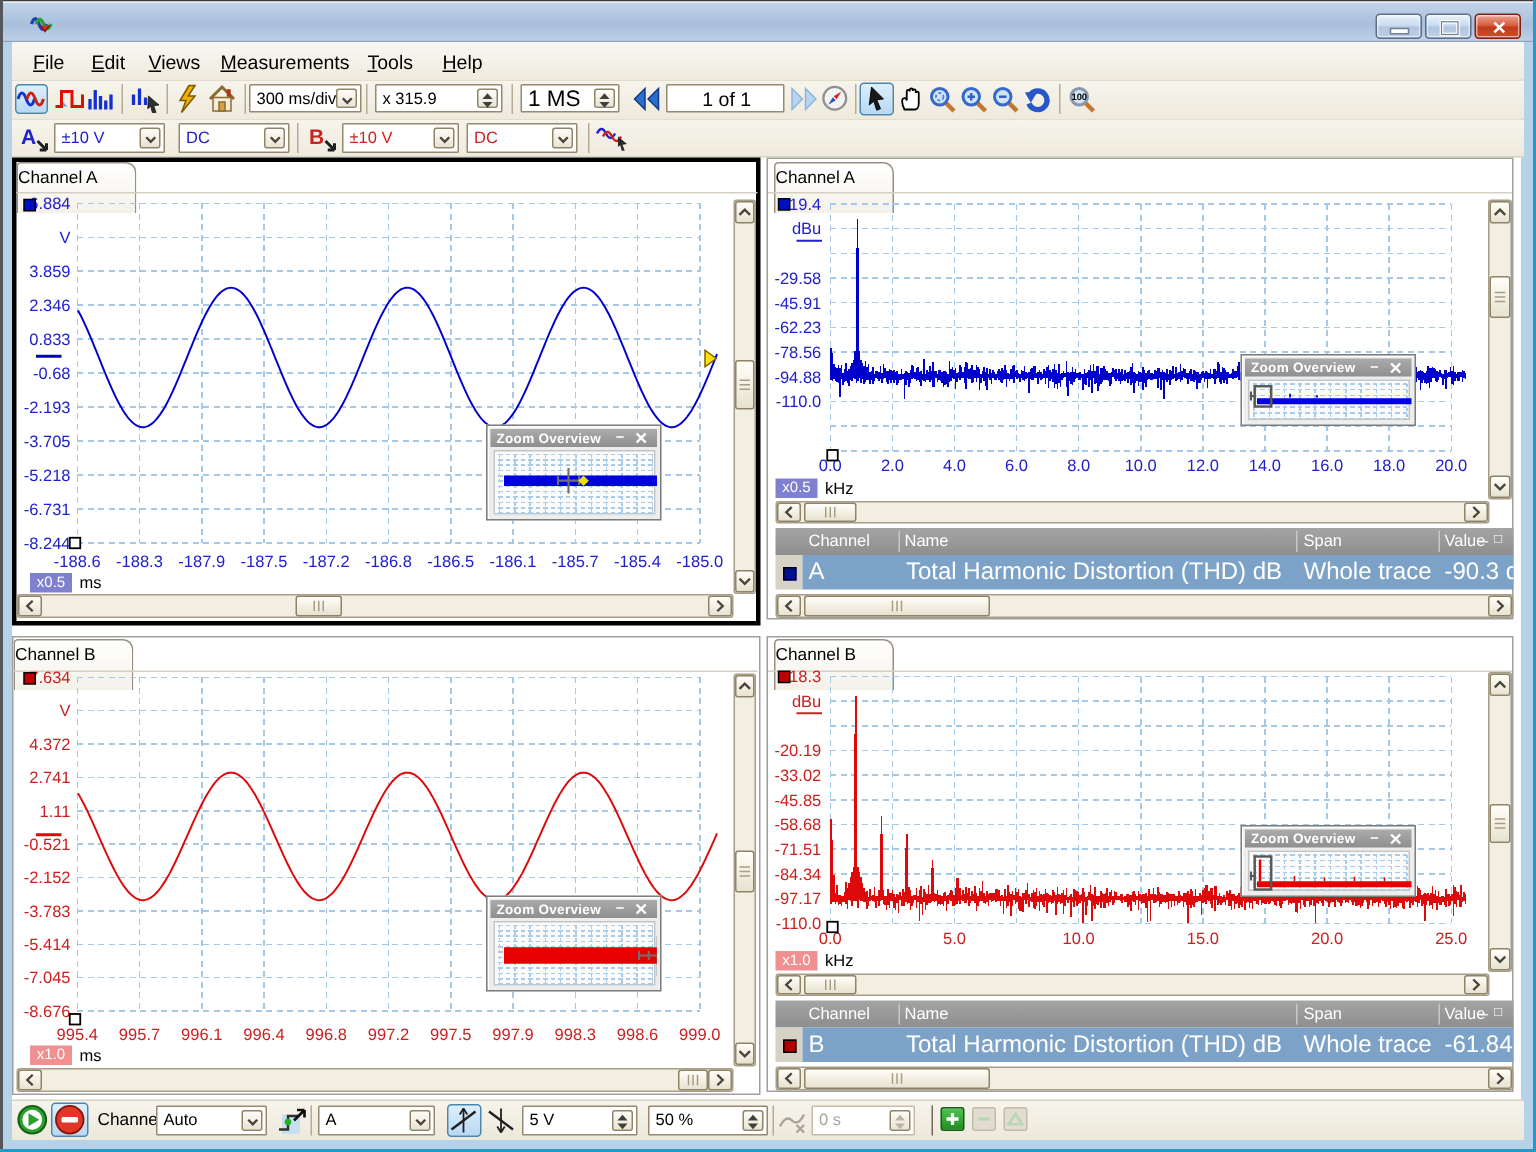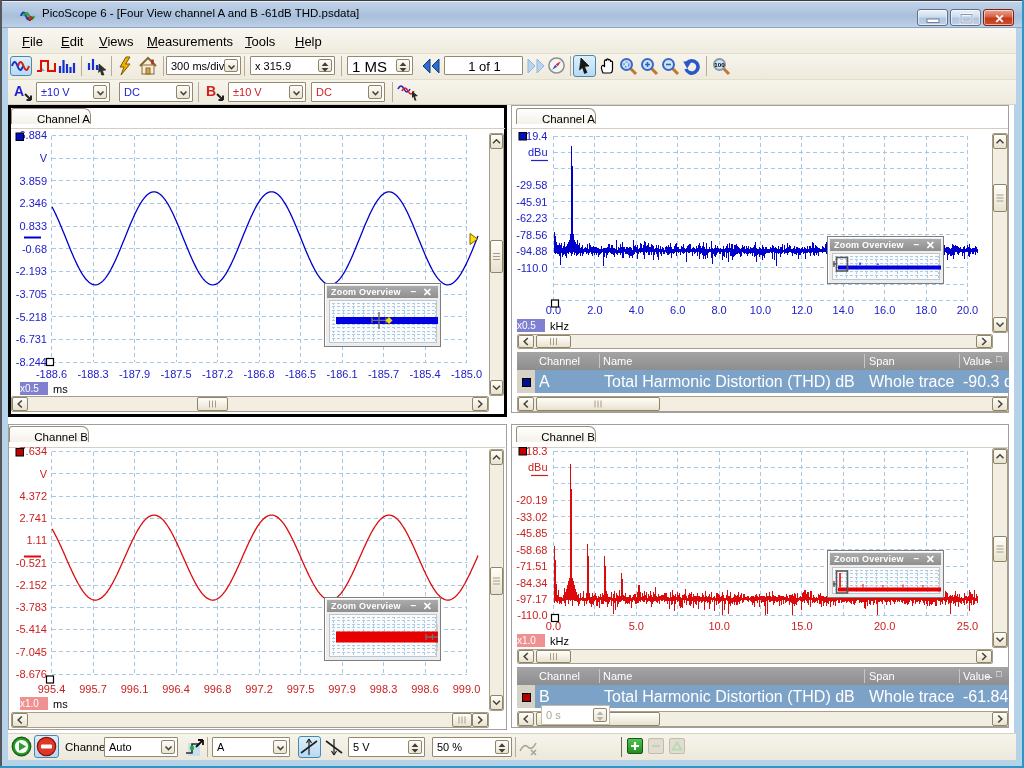--- a/index.html
+++ b/index.html
@@ -16,55 +16,54 @@
 .toolbar2{position:absolute;left:8px;top:79px;width:1008px;height:26px;background:linear-gradient(#f7f4ec,#eeeadd);border-top:1px solid #e3ddcb;border-bottom:1px solid #d8d2c0}
 .bottombar{position:absolute;left:8px;top:733px;width:1008px;height:27px;background:linear-gradient(#f7f4ec,#ece8da);border-top:1px solid #d8d2c0}
 .sep{position:absolute;width:1px;background:#b6ab97}
 .tbtn{position:absolute;border-radius:3px}
 .tbtn.sel{background:linear-gradient(#ddeffc,#b7d9f3);border:1px solid #4a87b0}
 .combo{position:absolute;background:#fff;border:1px solid #95896f;border-radius:1px;font-size:11px;color:#000}
 .combo .txt{position:absolute;left:4px;top:50%;transform:translateY(-50%);white-space:nowrap}
 .dropbtn{position:absolute;right:2px;top:2px;bottom:2px;width:14px;background:linear-gradient(#fdfcf8,#e9e4d2);border:1px solid #8e8468;border-radius:2px}
 .spinbtns{position:absolute;right:2px;top:2px;bottom:2px;width:14px;background:linear-gradient(#fdfcf8,#e9e4d2);border:1px solid #8e8468;border-radius:2px}
 .panel{position:absolute;background:#fff}
-.tab{position:absolute;height:16px;background:linear-gradient(#ffffff,#f4f1e9);border:1px solid #998f7f;border-bottom:none;border-radius:3px 7px 0 0;font-size:11.5px;text-align:right;line-height:21px;color:#000}
+.tab{position:absolute;height:34px;background:linear-gradient(#ffffff,#f4f1e9);border:1px solid #998f7f;border-bottom:none;border-radius:3px 7px 0 0;font-size:11.5px;text-align:left;line-height:21px;color:#000}
 .tabline{position:absolute;height:1px;background:#d5cec2}
 .sbtrack{position:absolute;background:#f2eee1;border:1px solid #a79d89;border-radius:2px}
 .sbb{position:absolute;background:linear-gradient(#fffef9,#e7e2d0);border:1px solid #8e8468;border-radius:2px}
 .sbb svg{position:absolute;left:-1px;top:-1px}
 .zw{position:absolute;border:1px solid #7d7d7d;background:#ededed;box-shadow:inset 1px 1px 0 #fff}
 .zwt{position:absolute;left:2px;top:2px;right:2px;height:12px;background:linear-gradient(#ababab,#8f8f8f);overflow:hidden}
 .zwtt{position:absolute;left:4px;top:1px;font-size:9px;font-weight:bold;color:#fff;letter-spacing:.2px}
 .zwb{position:absolute;top:0;color:#fff;font-weight:bold;font-size:10px}
 .zwb:nth-of-type(2){right:22px}
 .zwb:nth-of-type(3){right:6px}
 .zwc{position:absolute;background:#fbfbfb;border:1px solid #c4c4c4}
 .thead{position:absolute;background:linear-gradient(#a4a4a4,#8e8e8e);color:#fff;font-size:11px}
 .trow{position:absolute;background:#7da2c8;color:#fff;font-size:16px;overflow:hidden;white-space:nowrap}
 .hsep{position:absolute;top:2px;bottom:2px;width:1px;background:#c8c8c8}
-.badge{position:absolute;font-size:10px;color:#fff;text-align:left;width:28px;height:13px;line-height:13px}
+.badge{position:absolute;font-size:10px;color:#fff;text-align:center;width:28px;height:13px;line-height:13px}
 .unit{position:absolute;font-size:11px;color:#000}
 </style></head>
 <body>
 <div class="abs" style="left:0;top:0;width:1024px;height:768px;background:#fff">
     <div class="abs" style="left:0;top:0;width:1024px;height:1px;background:#3a3c40"></div>
     <div class="abs" style="left:1px;top:1px;width:1022px;height:1px;background:#e8eef6"></div>
     <div class="abs" style="left:0;top:0;width:2px;height:768px;background:#54565a"></div>
     <div class="abs" style="left:1022px;top:0;width:2px;height:768px;background:#2798c8"></div>
     <div class="abs" style="left:0;top:766px;width:1024px;height:2px;background:#2798c8"></div>
     <div class="win-edge" style="left:2px;top:28px;width:6px;height:738px"></div>
     <div class="win-edge" style="left:1014px;top:28px;width:8px;height:738px"></div>
     <div class="win-edge" style="left:2px;top:760px;width:1020px;height:6px"></div>
     <div class="titlebar"></div>
     <svg class="abs" style="left:20px;top:8px" width="17" height="16" viewBox="0 0 17 16">
 <path d="M1 8 Q3.5 1 6 8 Q8.5 15 11 8" fill="none" stroke="#1a3fbf" stroke-width="2.2"></path>
 <path d="M4 8 Q6.5 2 9 8 Q11.5 14 14 8" fill="none" stroke="#2ca02c" stroke-width="2.2"></path>
 <path d="M7 9 L10 13 L13 9" fill="#d03020" stroke="#901808" stroke-width="1"></path>
 </svg>
-    <div class="title-txt">PicoScope 6 - [Four View channel A and B -61dB THD.psdata]</div>
     <div class="abs" style="left:917px;top:9px;width:31px;height:17px;background:linear-gradient(#e9f1fa 0%,#ccdcef 45%,#b1c6e0 55%,#bed0e6 100%);border:1px solid #5e6f85;border-radius:3px;box-shadow:inset 0 0 0 1px rgba(255,255,255,.55)">
       <svg width="29" height="15" viewBox="0 0 29 15" style="position:absolute;left:0;top:0">
         <rect x="9" y="9" width="12" height="3.5" fill="#fff" stroke="#6f7f94" stroke-width="1"></rect>
       </svg>
     </div>
     <div class="abs" style="left:950px;top:9px;width:31px;height:17px;background:linear-gradient(#e9f1fa 0%,#ccdcef 45%,#b1c6e0 55%,#bed0e6 100%);border:1px solid #5e6f85;border-radius:3px;box-shadow:inset 0 0 0 1px rgba(255,255,255,.55)">
       <svg width="29" height="15" viewBox="0 0 29 15" style="position:absolute;left:0;top:0">
         <rect x="10" y="4.5" width="11" height="8.5" fill="none" stroke="#fff" stroke-width="2.4"></rect>
         <rect x="10" y="4.5" width="11" height="8.5" fill="none" stroke="#6f7f94" stroke-width=".8"></rect>
       </svg>
@@ -712,21 +711,21 @@
           <polygon points="7,2.2 10.4,6 3.6,6" fill="#40403a"></polygon>
           <polygon points="7,11.8 10.4,8 3.6,8" fill="#40403a"></polygon>
         </svg>
       </span>
     </div>
     <div class="sep" style="left:515px;top:737px;height:20px"></div>
     <svg class="abs" style="left:519px;top:738px" width="18" height="18" viewBox="0 0 18 18">
 <path d="M1 13 Q5 5 9 9 T17 5" fill="none" stroke="#a8a49a" stroke-width="1.6"></path>
 <path d="M12 12 L17 17 M17 12 L12 17" stroke="#a8a49a" stroke-width="1.6"></path>
 </svg>
-    <div class="combo" style="left:541px;top:705px;width:69px;height:20px;border-color:#c4bba8">
+    <div class="combo" style="left:541px;top:737px;width:69px;height:20px;border-color:#c4bba8">
       <span class="txt" style="color:#a8a49a;font-size:11px">0 s</span>
       <span class="spinbtns">
         <svg width="14" height="14" style="position:absolute;left:-1px;top:0">
           <polygon points="7,2.2 10.4,6 3.6,6" fill="#b8b4a8"></polygon>
           <polygon points="7,11.8 10.4,8 3.6,8" fill="#b8b4a8"></polygon>
         </svg>
       </span>
     </div>
     <div class="sep" style="left:621px;top:737px;height:20px;background:#70685a"></div>
     <div class="abs" style="left:627px;top:738px;width:16px;height:16px;background:linear-gradient(#52c452,#1f8c1f);border:1px solid #115c11;border-radius:2px">

